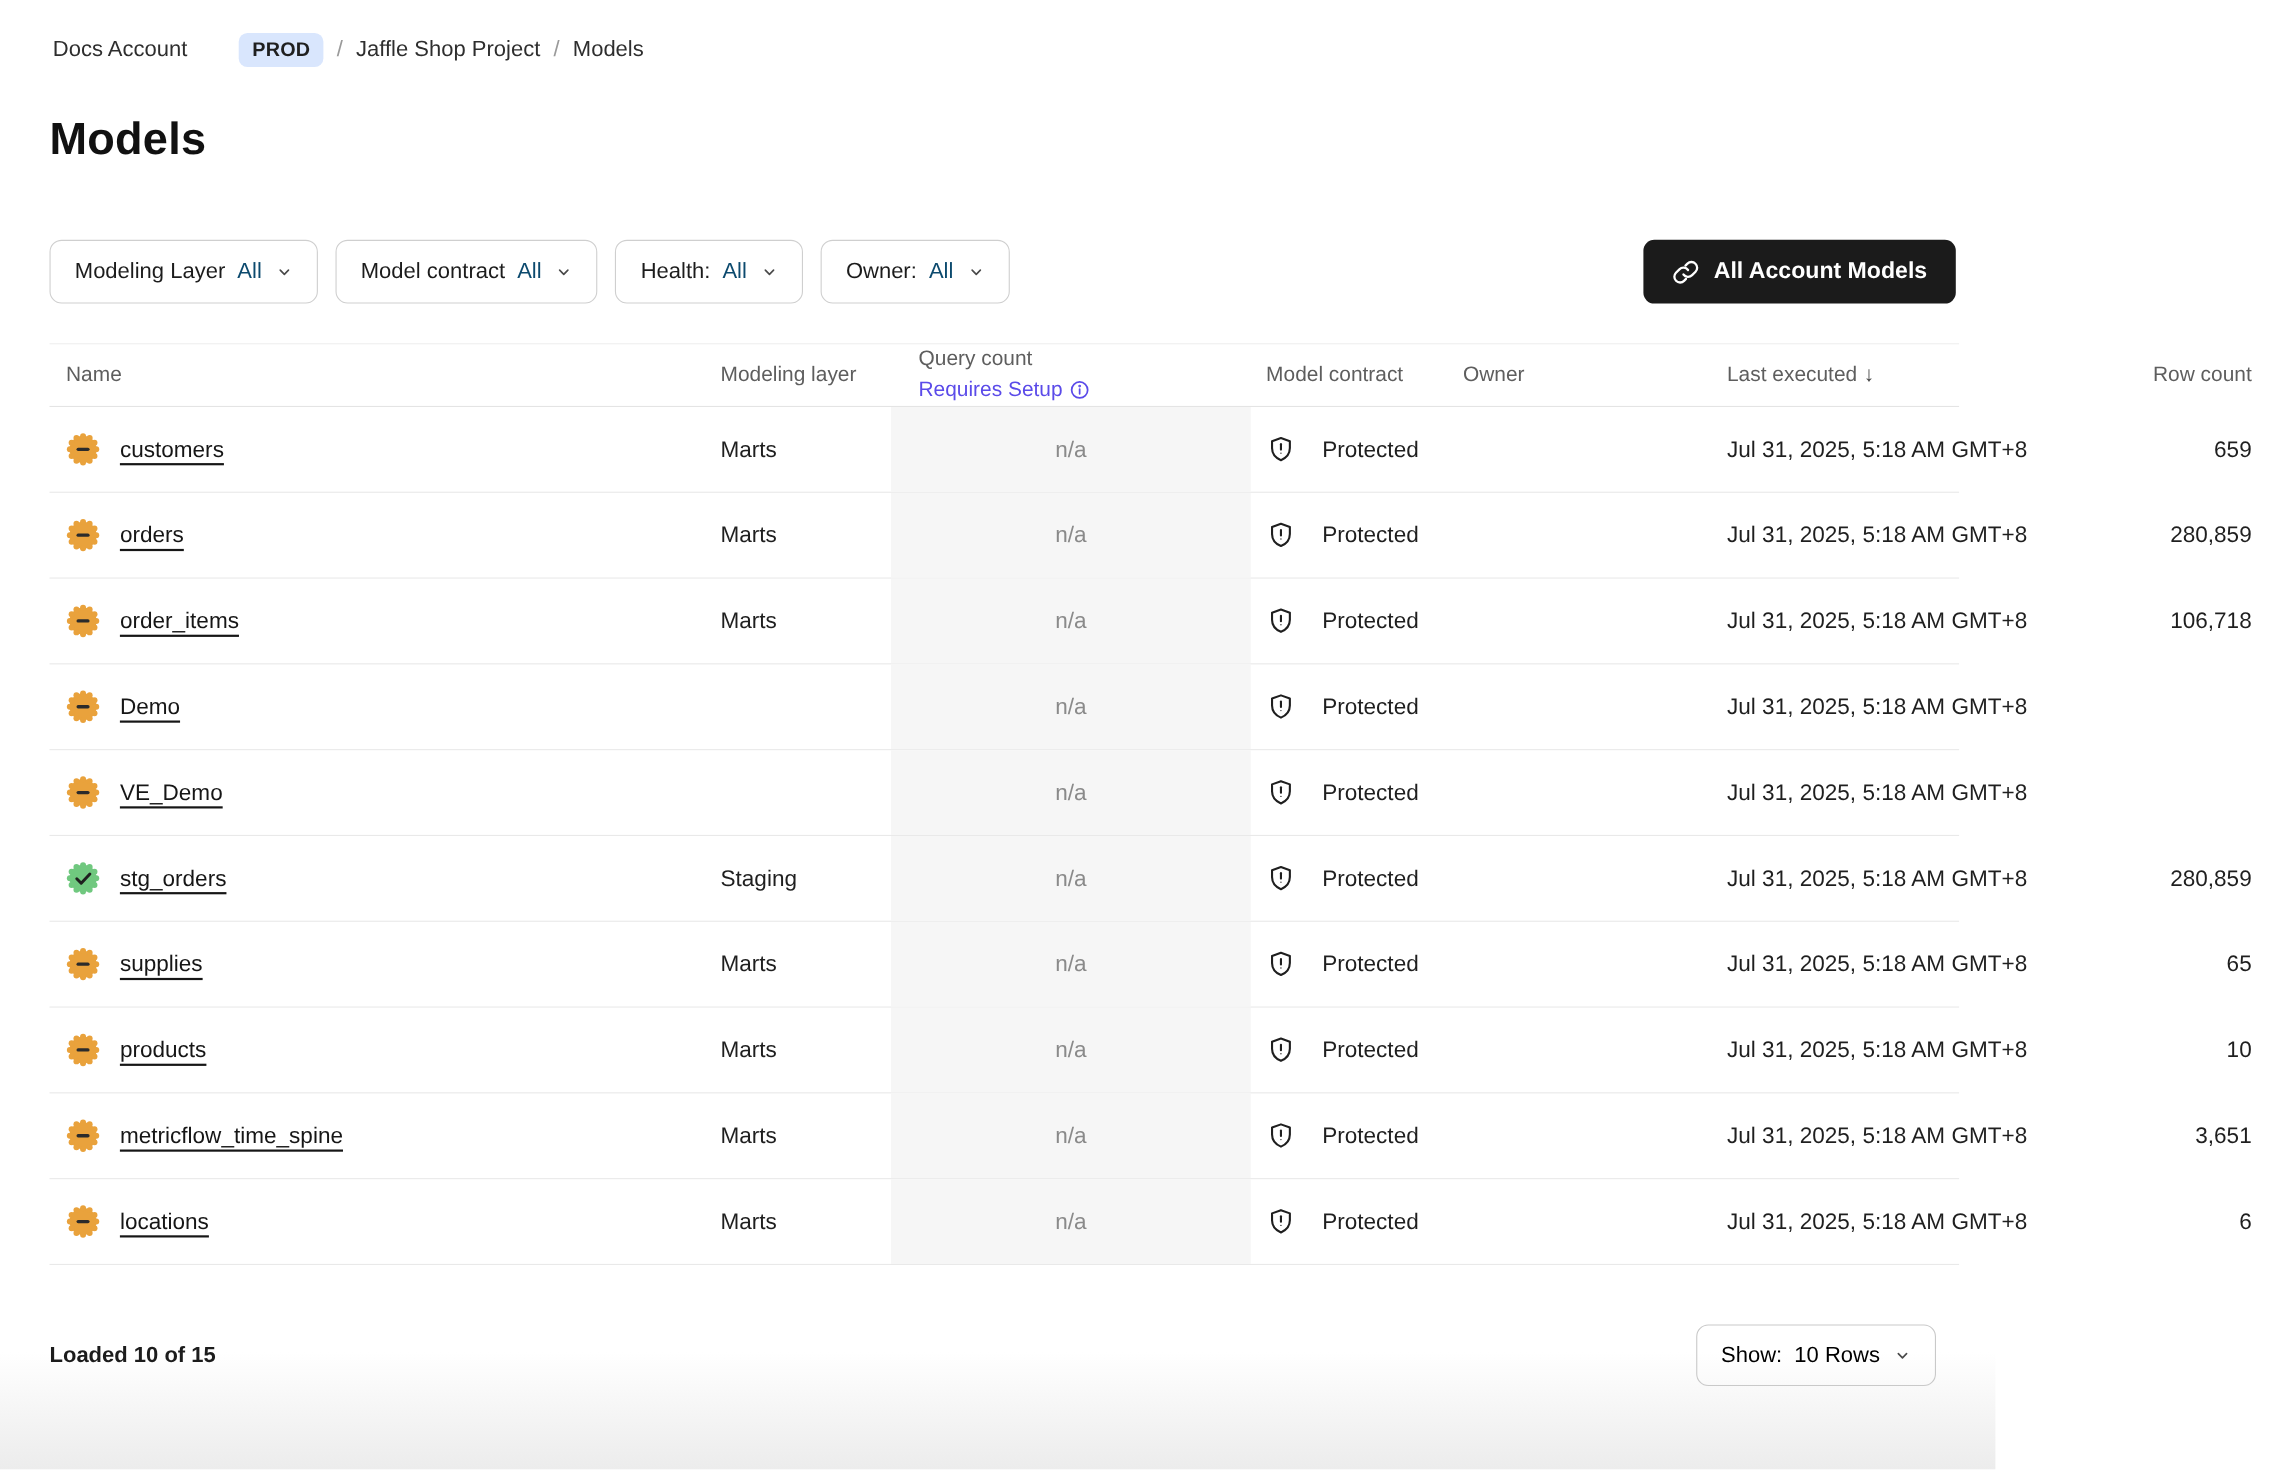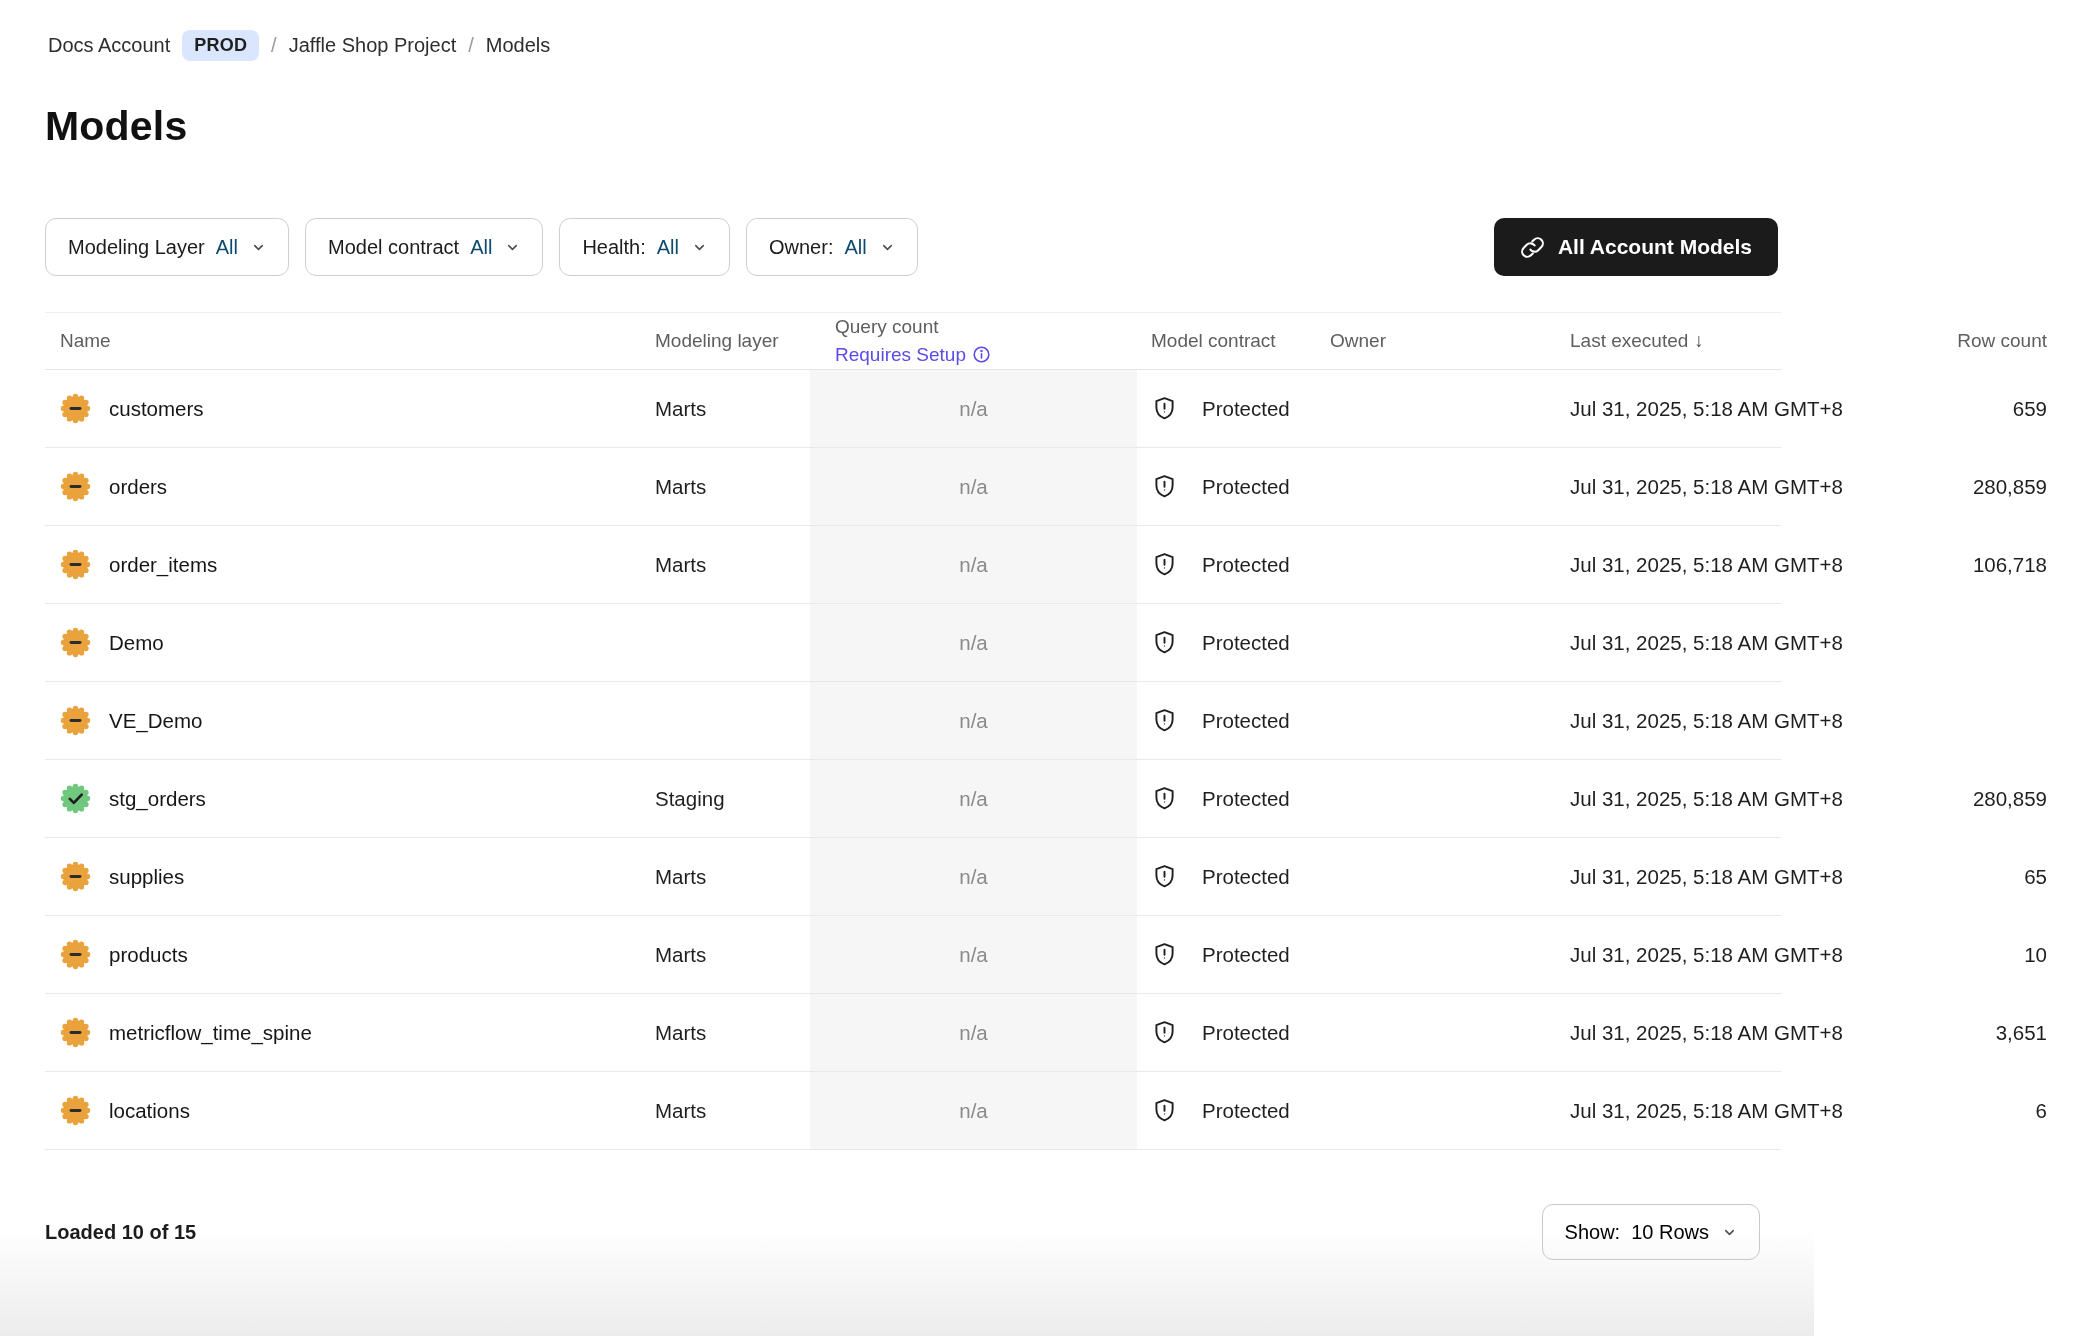--- a/index.html
+++ b/index.html
@@ -6,21 +6,21 @@
   html,body { width:2084px; height:1336px; background:#fff; overflow:hidden;
     font-family:"Liberation Sans","DejaVu Sans",sans-serif; color:#1f1f1f; }
   .page { position:relative; width:1814px; height:1336px;
     background:linear-gradient(to bottom, #ffffff 0%, #ffffff 92%, #ececec 100%); }
 
   
   .breadcrumb { display:flex; align-items:center; gap:12px; padding:30px 45px 0 48px; font-size:20px; }
   .crumb { color:#2e2e2e; font-weight:500; cursor:pointer; }
   .crumb-sep { color:#9a9a9a; font-weight:400; }
   .env-badge { background:#d9e6fd; color:#1f1f1f; font-weight:600; font-size:18px;
-    padding:5px 12px; border-radius:8px; letter-spacing:.2px; }
+    padding:5px 12px; border-radius:8px; letter-spacing:.2px;margin-left:35px; }
 
   
   .page-title { font-size:41px; font-weight:600; color:#111; padding:42px 45px 0 45px; letter-spacing:.2px; }
 
   
   .filterbar { display:flex; align-items:center; padding:68px 36px 0 45px; }
   .filters { display:flex; gap:16px; flex:1; }
   .filter-btn { display:flex; align-items:center; gap:11px; height:58px; padding:0 22px;
     border:1px solid #cfcfcf; border-radius:11px; background:#fff; font-size:20px; cursor:pointer; }
   .filter-btn .f-label { font-weight:500; color:#1c1c1c; }
@@ -38,21 +38,21 @@
   .th-query { padding-left:25px; line-height:1.45; }
   .th-query .sub { color:#5b4be9; font-weight:500; display:inline-flex; align-items:center; gap:6px; cursor:pointer; }
   .th-contract { padding-left:14px; }
   .th-last { cursor:pointer; }
   .th-rowcount { text-align:right; padding-right:4px; }
   .sort-arrow { color:#4a4a4a; margin-left:6px; font-size:19px; }
 
   .trow { min-height:78px; border-bottom:1px solid #e9e9e9; font-size:20.5px; }
   .cell-name { display:flex; align-items:center; gap:18px; padding-left:15px; }
   .badge { width:31px; height:31px; display:inline-flex; flex:none; }
-  .name-link { color:#161616; font-weight:500; 
+  .name-link { color:#161616; font-weight:500; text-decoration:underline;
     text-underline-offset:6px; text-decoration-thickness:1.5px; cursor:pointer; }
   .cell-layer { color:#1f1f1f; }
   .cell-query { align-self:stretch; display:flex; align-items:center; justify-content:center;
     background:#f6f6f6; color:#8a8a8a; }
   .cell-contract { display:flex; align-items:center; gap:24px; padding-left:14px; }
   .cell-rowcount { text-align:right; padding-right:4px; font-variant-numeric:tabular-nums; }
 
   .load-more-row { min-height:79px; display:flex; align-items:center; justify-content:center;
     border-bottom:1px solid #e9e9e9; }
   .load-more { font-size:21px; color:#1c1c1c; font-weight:500; cursor:pointer; background:none; border:none; }

